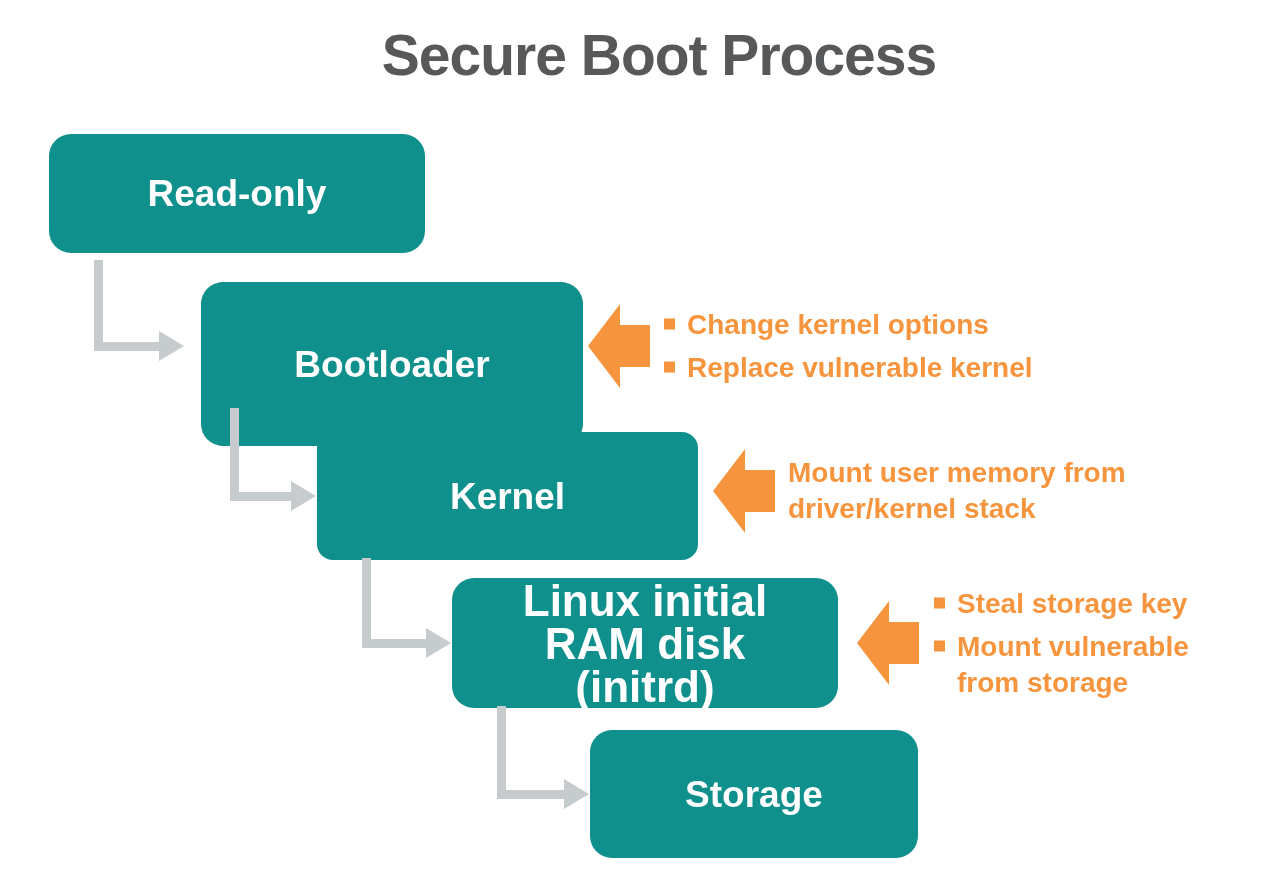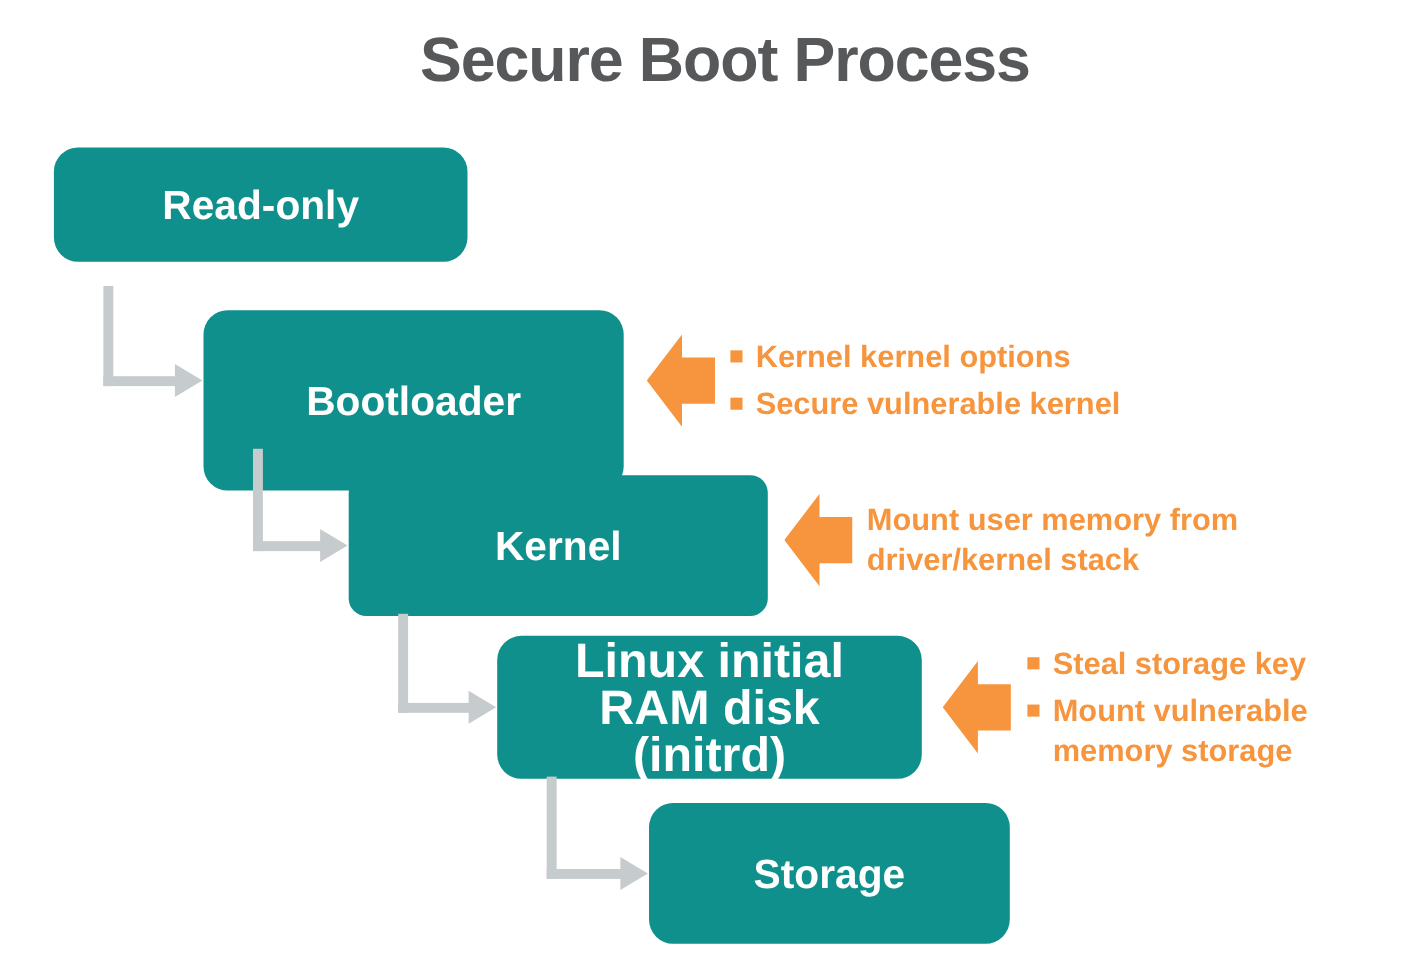--- a/index.html
+++ b/index.html
@@ -63,24 +63,24 @@
     background:var(--orange);
     margin:12px 12px 0 1px;
   }
   .no-bullet .attack-text{margin-left:0;}
 </style>
 </head>
 <body>
 
 <div id="canvas">
   <div class="page-title">Secure Boot Process</div>
-<div class="node" style="left: 49px; top: 134px; width: 376px; height: 104px;">
+<div class="node" style="left: 49px; top: 134px; width: 376px; height: 119px;">
       <span class="label">Read-only</span>
     </div>
-    <div class="node" style="left: 185px; top: 282px; width: 382px; height: 164px; text-align: center;">
+    <div class="node" style="left: 201px; top: 282px; width: 382px; height: 164px; text-align: center;">
       <span class="label">Bootloader</span>
     </div>
     <div class="node" style="left: 317px; top: 432px; width: 381px; height: 128px; border-radius: 16px;">
       <span class="label">Kernel</span>
     </div>
     <div class="node" style="left: 452px; top: 578px; width: 386px; height: 130px;">
       <span class="label small">Linux initial RAM disk (initrd)</span>
     </div>
     <div class="node" style="left: 590px; top: 730px; width: 328px; height: 128px;">
       <span class="label">Storage</span>
@@ -96,41 +96,41 @@
     <div class="conn-head" style="left: 426px; top: 628px;"></div>
     <div class="conn" style="left: 497px; top: 706px; width: 9px; height: 92.5px;"></div>
     <div class="conn" style="left: 497px; top: 789.5px; width: 69px; height: 9px;"></div>
     <div class="conn-head" style="left: 564px; top: 779px;"></div>
     <div class="attack-arrow" style="left: 588px; top: 304px;"><svg width="62" height="84" viewBox="0 0 62 84">
         <polygon points="0,42 32,0 32,21 62,21 62,63 32,63 32,84" fill="#f6953d"></polygon>
       </svg></div>
     <div class="attack-list" style="left: 663px; top: 346px; width: 400px;">
       <div class="attack-item">
         <span class="bullet"></span>
-        <span class="attack-text">Kernel kernel options</span>
+        <span class="attack-text">Change kernel options</span>
       </div>
       <div class="attack-item">
         <span class="bullet"></span>
-        <span class="attack-text">Secure vulnerable kernel</span>
+        <span class="attack-text">Replace vulnerable kernel</span>
       </div>
     </div>
     <div class="attack-arrow" style="left: 713px; top: 449px;"><svg width="62" height="84" viewBox="0 0 62 84">
         <polygon points="0,42 32,0 32,21 62,21 62,63 32,63 32,84" fill="#f6953d"></polygon>
       </svg></div>
     <div class="attack-list" style="left: 788px; top: 491px; width: 360px;">
       <div class="attack-item no-bullet">
         <span class="attack-text">Mount user memory from driver/kernel stack</span>
       </div>
     </div>
     <div class="attack-arrow" style="left: 857px; top: 601px;"><svg width="62" height="84" viewBox="0 0 62 84">
         <polygon points="0,42 32,0 32,21 62,21 62,63 32,63 32,84" fill="#f6953d"></polygon>
       </svg></div>
     <div class="attack-list" style="left: 933px; top: 643px; width: 312px;">
       <div class="attack-item">
         <span class="bullet"></span>
         <span class="attack-text">Steal storage key</span>
       </div>
       <div class="attack-item">
         <span class="bullet"></span>
-        <span class="attack-text">Mount vulnerable memory storage</span>
+        <span class="attack-text">Mount vulnerable from storage</span>
       </div>
     </div>
   </div>
 
 </body></html>

